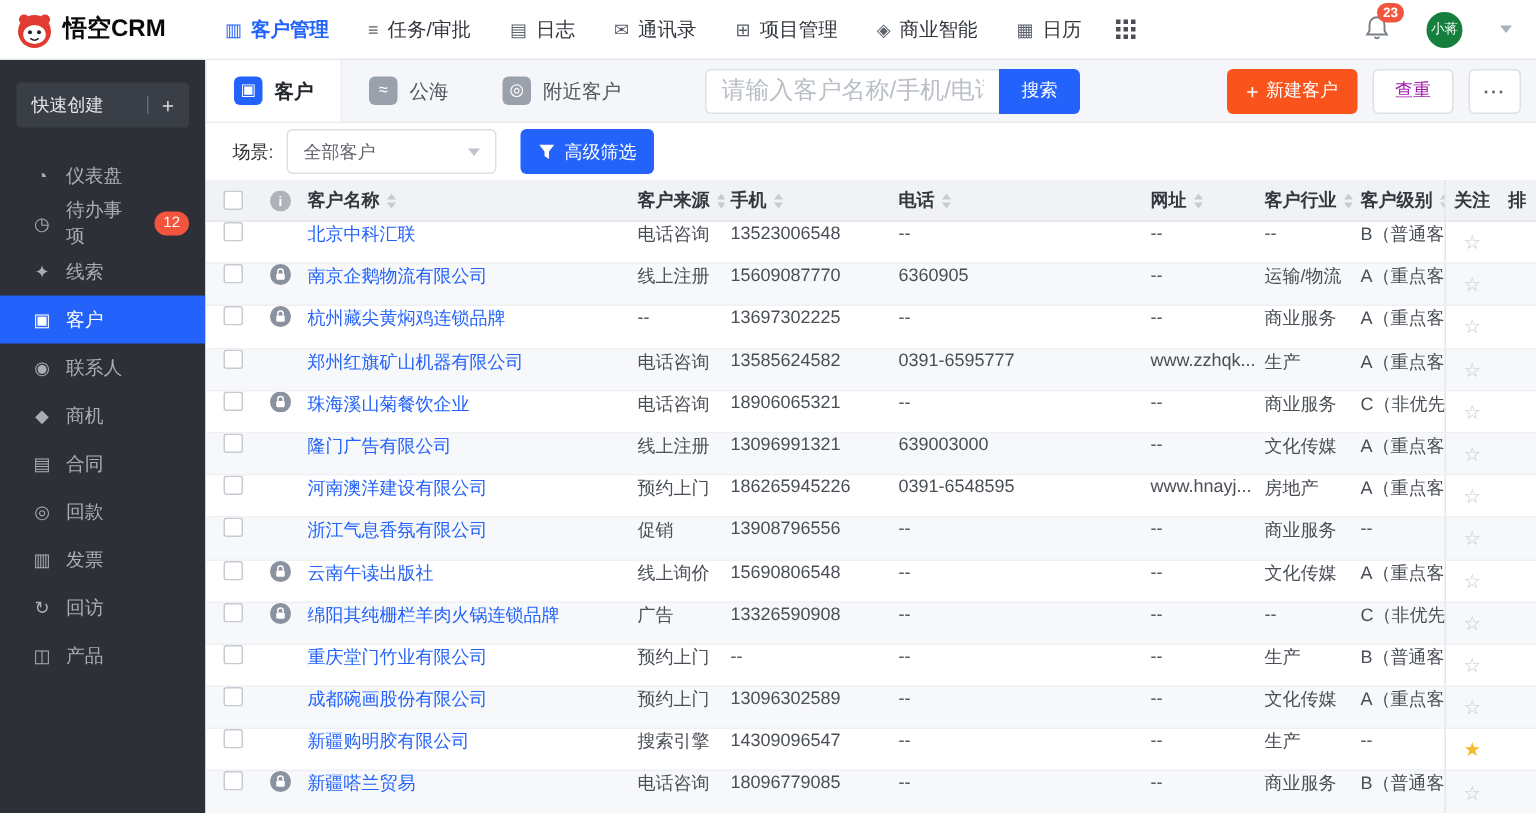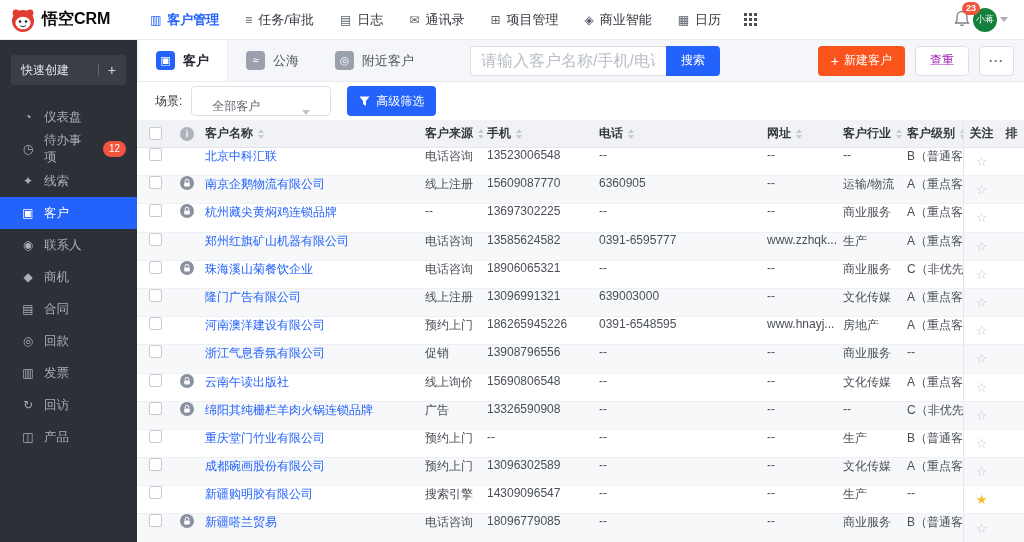--- a/index.html
+++ b/index.html
@@ -18,21 +18,21 @@
   .topbar{height:40px;min-height:40px;background:#fff;border-bottom:1px solid #e8eaee;display:flex;align-items:center;position:relative;z-index:5}
   .logo-area{width:137px;min-width:137px;display:flex;align-items:center;gap:6px;padding-left:10px;cursor:pointer}
   .logo-text{font-size:16px;font-weight:700;color:#0a0a0a}
   .topnav{display:flex;align-items:center;height:100%}
   .nav-item{display:flex;align-items:center;gap:6px;padding:0 13px;height:100%;font-size:13px;color:#33373d;cursor:pointer;white-space:nowrap}
   .nav-item.active{color:var(--primary);font-weight:700}
   .nav-icon{font-size:12px;color:#5c626b;line-height:1}
   .nav-item.active .nav-icon{color:var(--primary)}
   .apps-grid{display:grid;grid-template-columns:repeat(3,3px);grid-gap:2px;margin-left:10px;cursor:pointer}
   .apps-grid b{width:3px;height:3px;background:#4a4f57}
-  .topbar-right{margin-left:auto;display:flex;align-items:center;gap:3px;padding-right:16px}
+  .topbar-right{margin-left:auto;display:flex;align-items:center;gap:25px;padding-right:16px}
   .bell-wrap{position:relative;cursor:pointer}
   .bell-badge{position:absolute;top:-8px;left:8px;background:var(--badge-red);color:#fff;font-size:9px;line-height:13px;height:13px;padding:0 4px;border-radius:7px;font-weight:700}
   .avatar{width:24px;height:24px;border-radius:50%;background:#15803d;color:#fff;font-size:9px;display:flex;align-items:center;justify-content:center;cursor:pointer;white-space:nowrap}
   .caret{width:0;height:0;border-left:4px solid transparent;border-right:4px solid transparent;border-top:5px solid #aab0b8;cursor:pointer}
 
   
   .body{flex:1;display:flex;overflow:hidden}
   .sidebar{width:137px;min-width:137px;background:var(--sidebar-bg);display:flex;flex-direction:column;overflow:hidden}
   .quick-create{margin:15px 11px 16px;height:30px;background:#3a3e47;border-radius:3px;display:flex;align-items:center;padding:0 10px;color:#e2e4e8;font-size:12px;cursor:pointer}
   .qc-div{width:1px;height:12px;background:rgba(255,255,255,.22);margin-left:auto;margin-right:9px}
@@ -57,21 +57,21 @@
   .btn-search{height:30px;padding:0 15px;background:var(--primary);color:#fff;border:none;border-radius:0 4px 4px 0;font-size:12px;cursor:pointer;font-family:inherit}
   .actions{margin-left:auto;display:flex;gap:10px;padding-right:10px;align-items:center}
   .btn-new{height:30px;padding:0 13px;background:var(--accent);color:#fff;border:none;border-radius:4px;font-size:12px;display:flex;align-items:center;gap:5px;cursor:pointer;font-family:inherit;white-space:nowrap}
   .btn-new .plus{font-size:14px;line-height:1}
   .btn-plain{height:30px;padding:0 14px;background:#fff;border:1px solid #dcdfe6;border-radius:4px;color:#a21caf;font-size:12px;cursor:pointer;font-family:inherit;white-space:nowrap}
   .btn-more{padding:0 9px;letter-spacing:1px;color:#666;font-weight:700}
 
   
   .filterbar{height:38px;min-height:38px;display:flex;align-items:center;padding-left:18px;background:#fff}
   .scene-label{color:#333;margin-right:9px}
-  .scene-select{width:140px;height:30px;border:1px solid #dcdfe6;border-radius:4px;display:flex;align-items:flex-end;padding:0 20px;color:#60646b;cursor:pointer;background:#fff}
+  .scene-select{width:140px;height:30px;border:1px solid #dcdfe6;border-radius:4px;display:flex;align-items:center;padding:0 10px;color:#60646b;cursor:pointer;background:#fff}
   .chev{margin-left:auto;width:0;height:0;border-left:4px solid transparent;border-right:4px solid transparent;border-top:5px solid #c0c4cc}
   .btn-filter{margin-left:16px;height:30px;padding:0 12px;background:var(--primary);border:none;border-radius:4px;color:#fff;font-size:12px;display:flex;align-items:center;gap:6px;cursor:pointer;font-family:inherit;white-space:nowrap}
 
   
   .table{flex:1;display:flex;flex-direction:column;overflow:hidden}
   .thead{height:28px;min-height:28px;background:#f1f2f5;display:flex;align-items:center;font-weight:700;color:#33373e;border-bottom:1px solid #e4e6eb}
   .cell{display:flex;align-items:center;overflow:hidden;white-space:nowrap;padding:0 4px}
   .c-check{width:36px;min-width:36px;justify-content:center}
   .c-lock{width:28px;min-width:28px;justify-content:center}
   .c-name{width:220px;min-width:220px}

